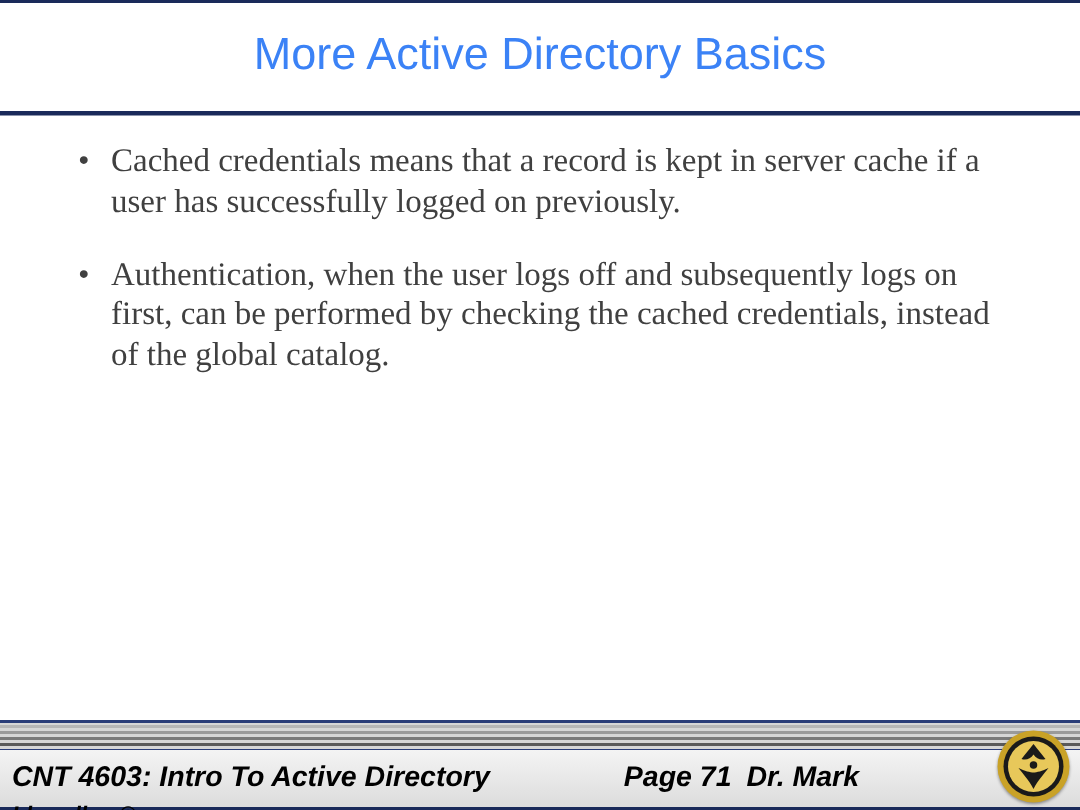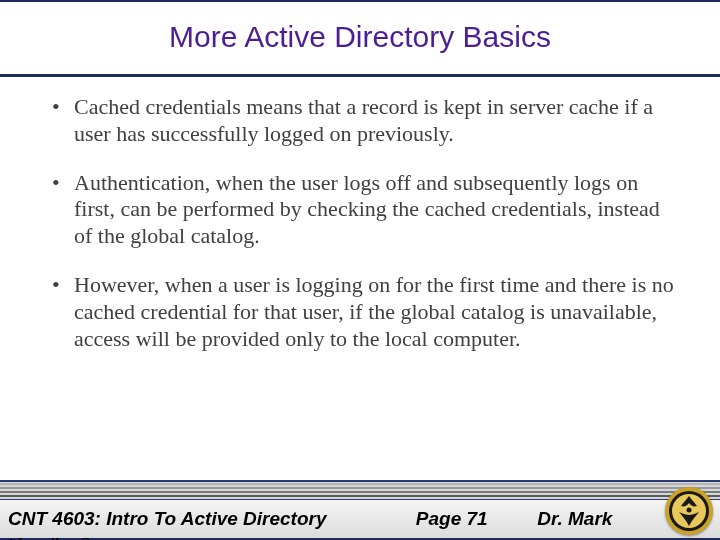--- a/index.html
+++ b/index.html
@@ -12,21 +12,21 @@
   }
   .top-rule {
     position: absolute; top: 72px; left: 0; right: 0;
     height: 3px; background: #1a2a5a;
   }
   .title {
     position: absolute; top: 18px; left: 0; right: 0;
     text-align: center;
     font-size: 30px;
     font-family: Arial, Helvetica, sans-serif;
-    color: #4c1d95;
+    color: #3b82f6;
     font-weight: 400;
   }
   .body {
     position: absolute; top: 92px; left: 48px; right: 38px;
     color: #404040;
     font-size: 22px;
     line-height: 1.22;
   }
   ul { list-style: none; }
   li { position: relative; padding-left: 26px; margin-bottom: 22px; }
@@ -61,21 +61,21 @@
     height: 38px;
     background: linear-gradient(to bottom, #f4f4f4, #dcdcdc);
     display: flex; align-items: center;
     font-family: Arial, Helvetica, sans-serif;
     font-weight: bold; font-style: italic;
     font-size: 19px; color: #000;
     padding: 0 8px;
   }
   .f-left { flex: 1 1 auto; }
   .f-center { flex: 0 0 auto; padding: 0 10px; }
-  .f-right { flex: 1 1 auto; text-align: center; padding-right: 60px; }
+  .f-right { flex: 1 1 auto; text-align: left; padding-right: 60px; }
   .emblem {
     position: absolute; right: 6px; bottom: 2px;
     width: 50px; height: 50px;
   }
   .emblem svg { width: 100%; height: 100%; display: block; filter: drop-shadow(0 1px 1px rgba(0,0,0,0.4)); }
   .overflow-copy {
     position: absolute; left: 8px; bottom: -14px;
     font-family: Arial, Helvetica, sans-serif;
     font-weight: bold; font-style: italic;
     font-size: 15px; color: #000;
@@ -85,21 +85,20 @@
 <body>
 
 <div class="slide">
   <h1 class="title">More Active Directory Basics</h1>
   <div class="top-rule"></div>
 
   <div class="body">
     <ul>
       <li>Cached credentials means that a record is kept in server cache if a user has successfully logged on previously.</li>
       <li>Authentication, when the user logs off and subsequently logs on first, can be performed by checking the cached credentials, instead of the global catalog.</li>
-      <li>However, when a user is logging on for the first time and there is no cached credential for that user, if the global catalog is unavailable, access will be provided only to the local computer.</li>
     </ul>
   </div>
 
   <div class="footer-bar">
     <div class="footer-lines"></div>
     <div class="footer-content">
       <div class="f-left">CNT 4603: Intro To Active Directory</div>
       <div class="f-center">Page 71</div>
       <div class="f-right">Dr. Mark</div>
     </div>

